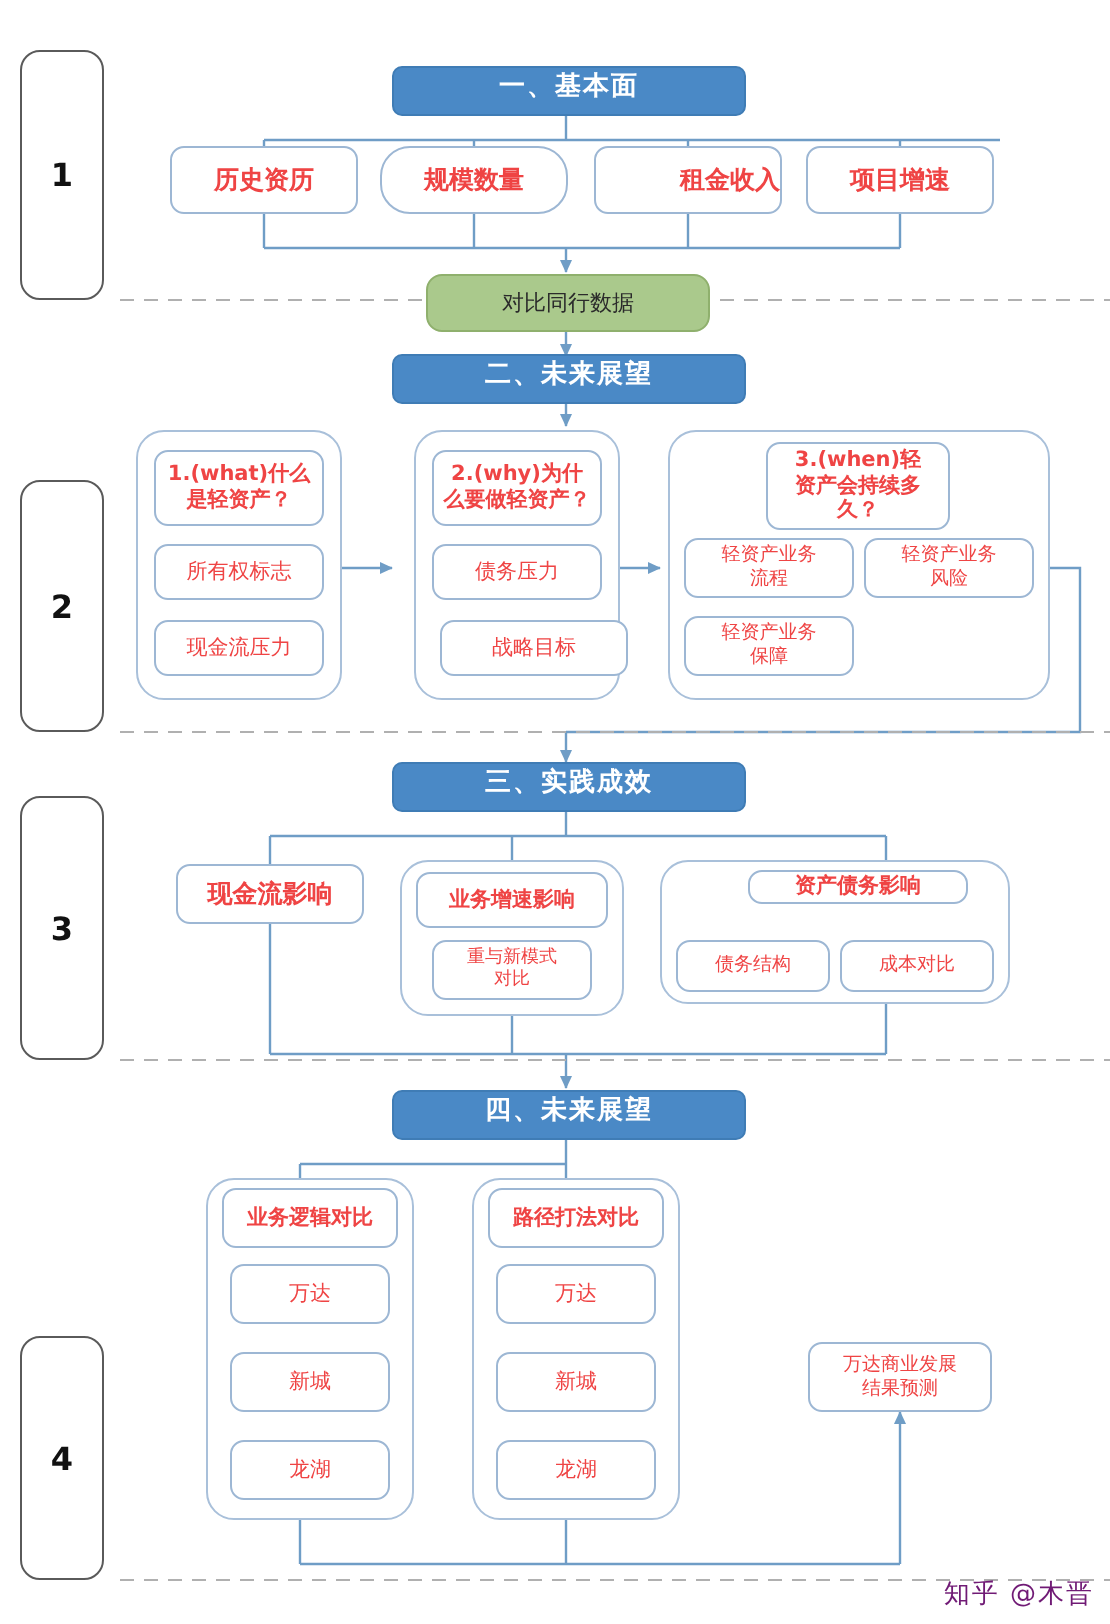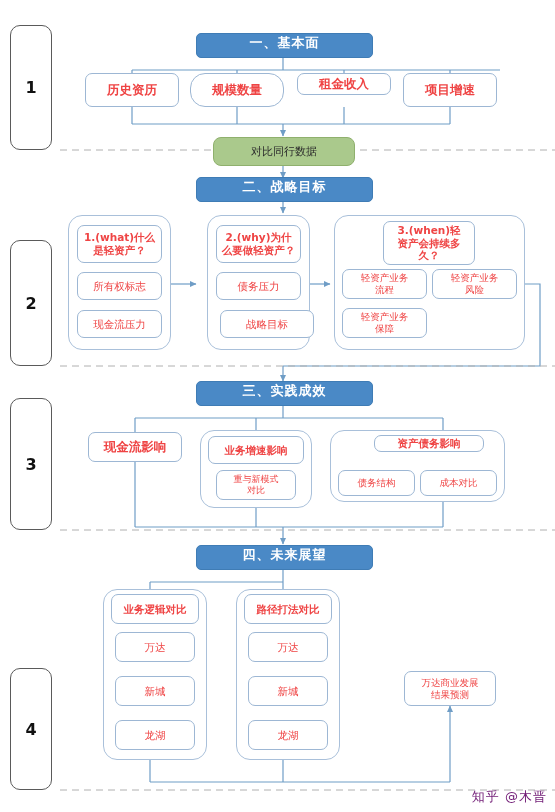--- a/index.html
+++ b/index.html
@@ -196,33 +196,33 @@
   <div class="banner" style="left:196px; top:33px; width:177px; height:25px;">
     <span>一、基本面</span>
   </div>
 
   <div class="node hdr" style="left:85px; top:73px; width:94px; height:34px;">
     <span>历史资历</span>
   </div>
   <div class="node hdr" style="left:190px; top:73px; width:94px; height:34px;border-radius:15px;">
     <span>规模数量</span>
   </div>
-  <div class="node hdr" style="left:297px; top:73px; width:94px; height:22px;">
+  <div class="node hdr" style="left:297px; top:73px; width:94px; height:34px;justify-content:flex-end;">
     <span>租金收入</span>
   </div>
   <div class="node hdr" style="left:403px; top:73px; width:94px; height:34px;">
     <span>项目增速</span>
   </div>
 
   <div class="green" style="left:213px; top:137px; width:142px; height:29px;">
     <span>对比同行数据</span>
   </div>
 
   <div class="banner" style="left:196px; top:177px; width:177px; height:25px;">
-    <span>二、战略目标</span>
+    <span>二、未来展望</span>
   </div>
 
   <div class="group" style="left:68px; top:215px; width:103px; height:135px;"></div>
   <div class="node hdr-sm" style="left:77px; top:225px; width:85px; height:38px;">
     <span>1.(what)什么
 是轻资产？</span>
   </div>
   <div class="node leaf" style="left:77px; top:272px; width:85px; height:28px;">
     <span>所有权标志</span>
   </div>

